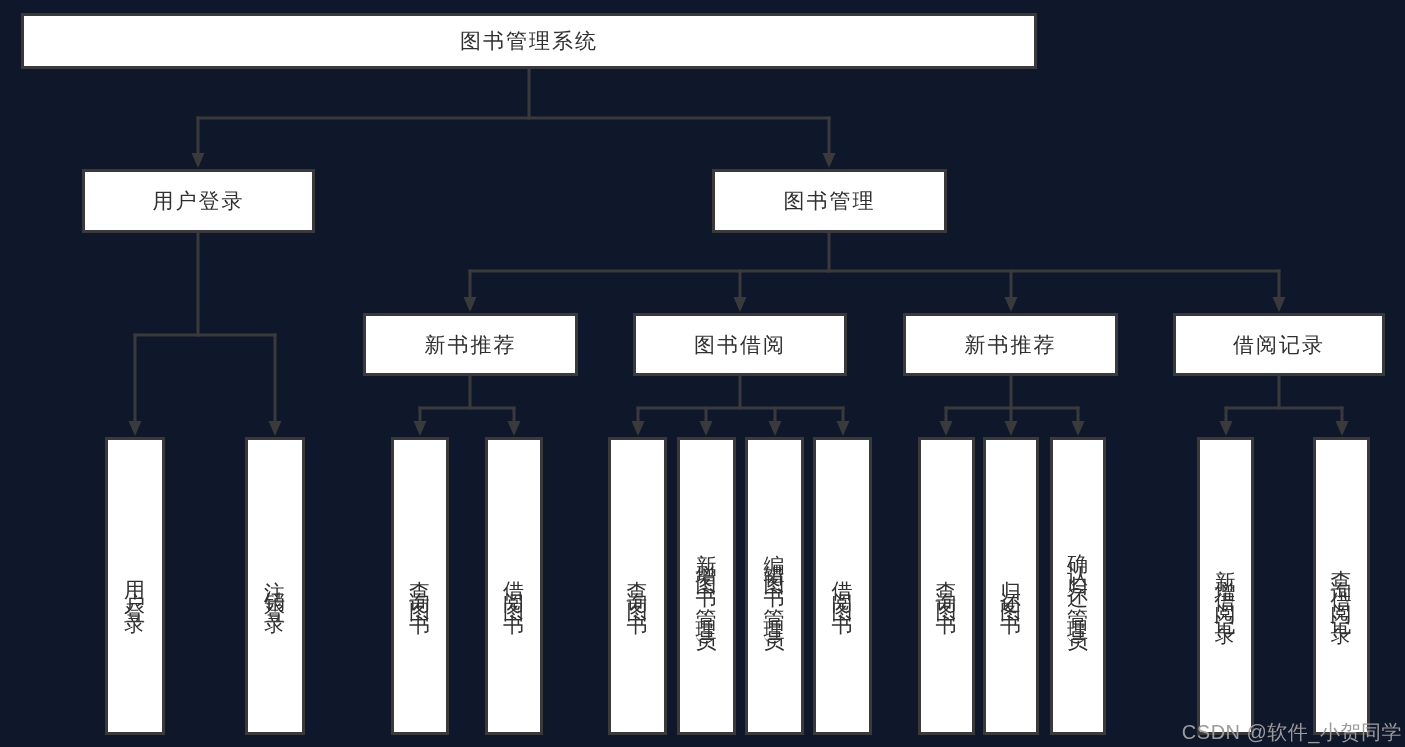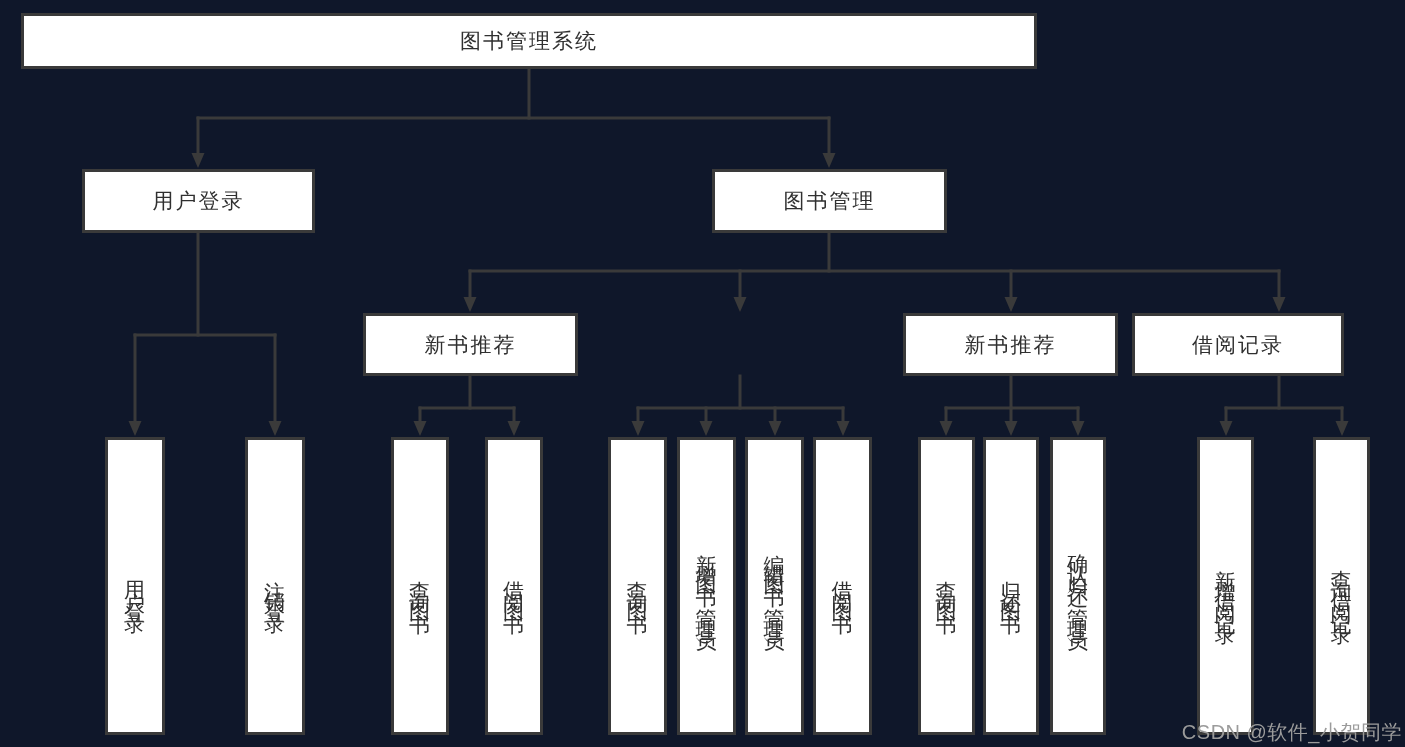--- a/index.html
+++ b/index.html
@@ -153,24 +153,27 @@
   <div class="node" style="left:82px; top:169px; width:233px; height:64px;">
     <span class="hlabel">用户登录</span>
   </div>
   <div class="node" style="left:363px; top:313px; width:215px; height:63px;">
     <span class="hlabel">新书推荐</span>
   </div>
 
   <div class="node" style="left:712px; top:169px; width:235px; height:64px;">
     <span class="hlabel">图书管理</span>
   </div>
+  <div class="node" style="left:633px; top:313px; width:214px; height:63px;">
+    <span class="hlabel">图书借阅</span>
+  </div>
   <div class="node" style="left:903px; top:313px; width:215px; height:63px;">
     <span class="hlabel">新书推荐</span>
   </div>
-  <div class="node" style="left:1132px; top:313px; width:212px; height:63px;text-align:right;">
+  <div class="node" style="left:1173px; top:313px; width:212px; height:63px;text-align:right;">
     <span class="hlabel">借阅记录</span>
   </div>
 
   <div class="node leaf" style="left:105px; top:437px; width:60px; height:298px;">
     <span class="vlabel">用户登录</span>
   </div>
   <div class="node leaf" style="left:245px; top:437px; width:60px; height:298px;">
     <span class="vlabel">注销登录</span>
   </div>
   <div class="node leaf" style="left:391px; top:437px; width:58px; height:298px;">

